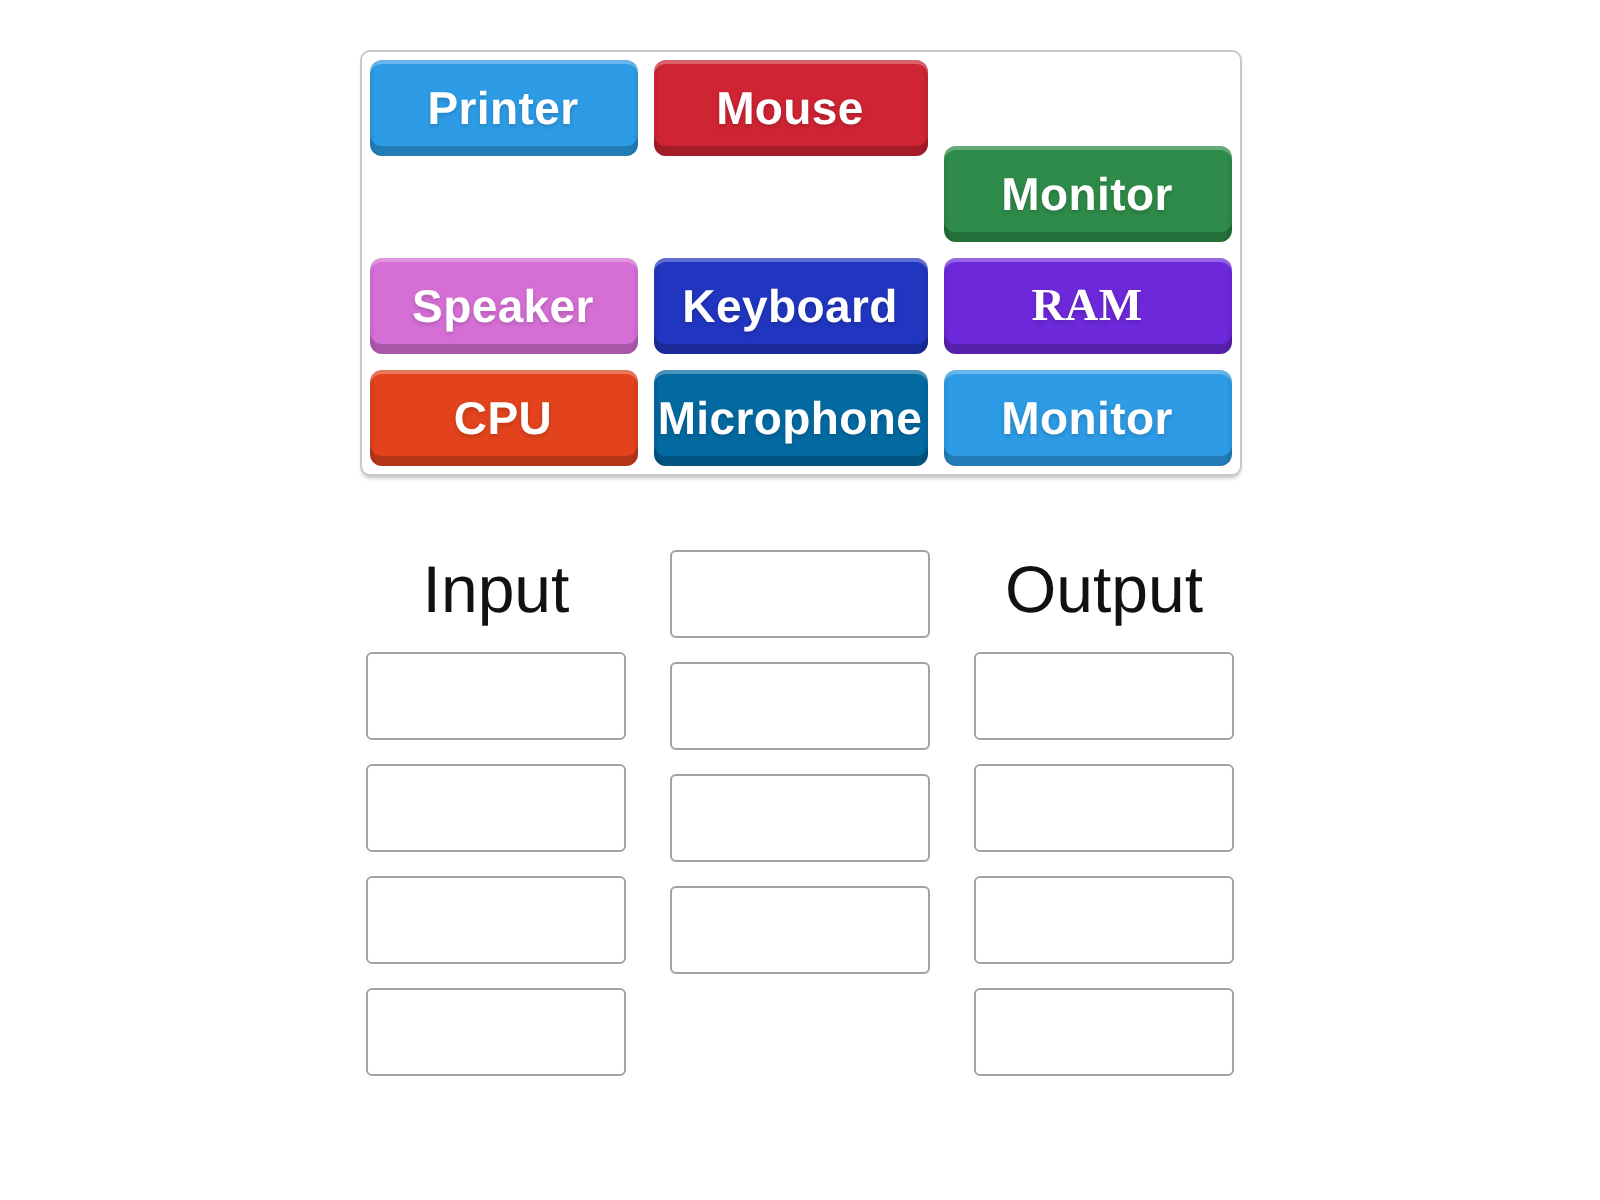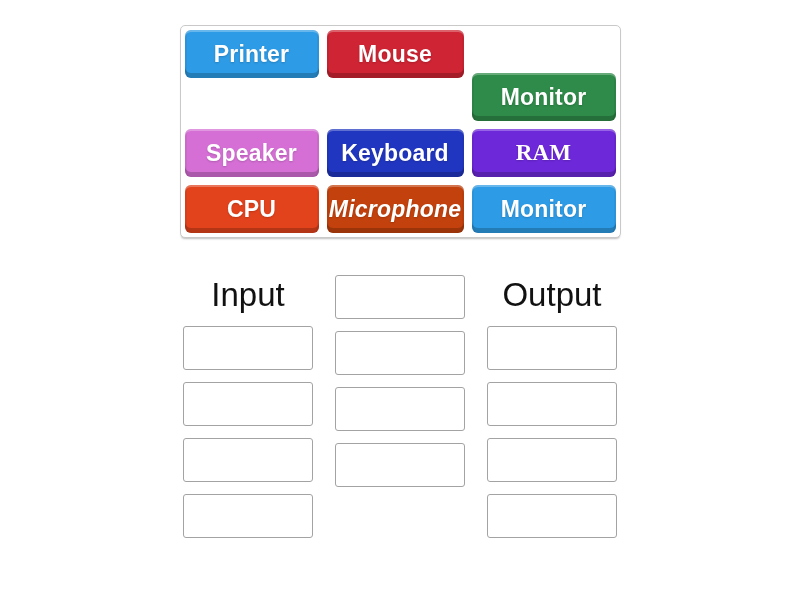--- a/index.html
+++ b/index.html
@@ -73,21 +73,21 @@
 
 <div class="stage">
   <div class="pool">
       <div class="tile" style="background: rgb(45, 155, 229);">Printer</div>
       <div class="tile" style="background: rgb(206, 36, 51);">Mouse</div>
       <div class="tile" style="background: rgb(46, 139, 73); margin-top: 43px;">Monitor</div>
       <div class="tile" style="background: rgb(213, 111, 213);">Speaker</div>
       <div class="tile" style="background: rgb(33, 54, 192);">Keyboard</div>
       <div class="tile" style="background: #6d28d9; font-family: Liberation Serif, serif;">RAM</div>
       <div class="tile" style="background: rgb(226, 67, 28);">CPU</div>
-      <div class="tile" style="background: #c2410c; font-style: italic;">Microphone</div>
+      <div class="tile" style="background: #0369a1;">Microphone</div>
       <div class="tile" style="background: rgb(45, 155, 229);">Monitor</div>
     </div>
   <div class="groups">
       <div class="group">
         <div class="group-title">Input</div>
         <div class="slot"></div>
         <div class="slot"></div>
         <div class="slot"></div>
         <div class="slot"></div>
       </div>

